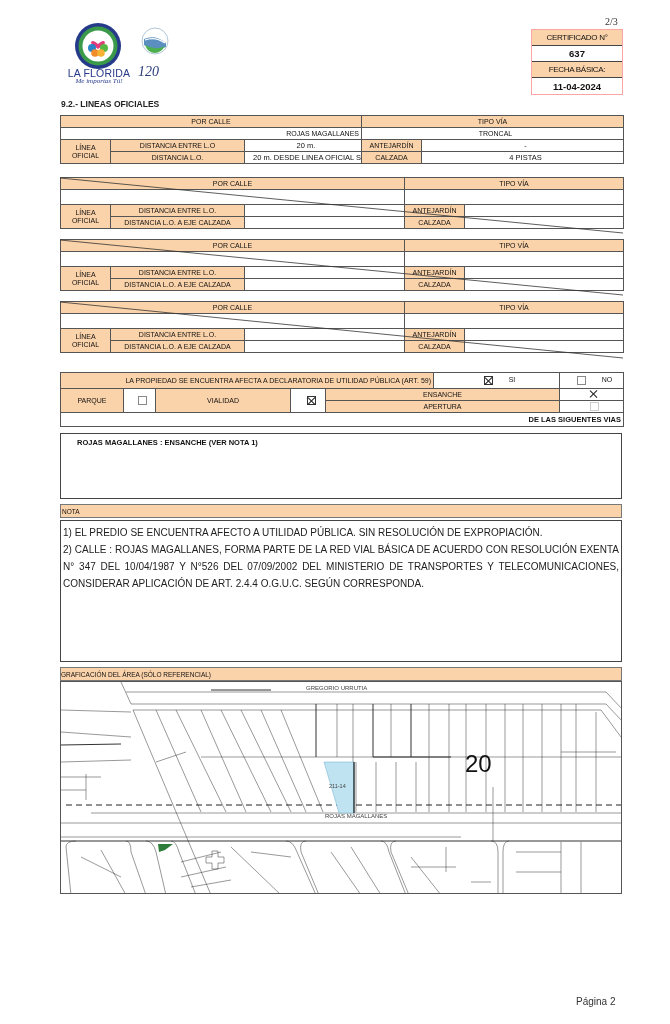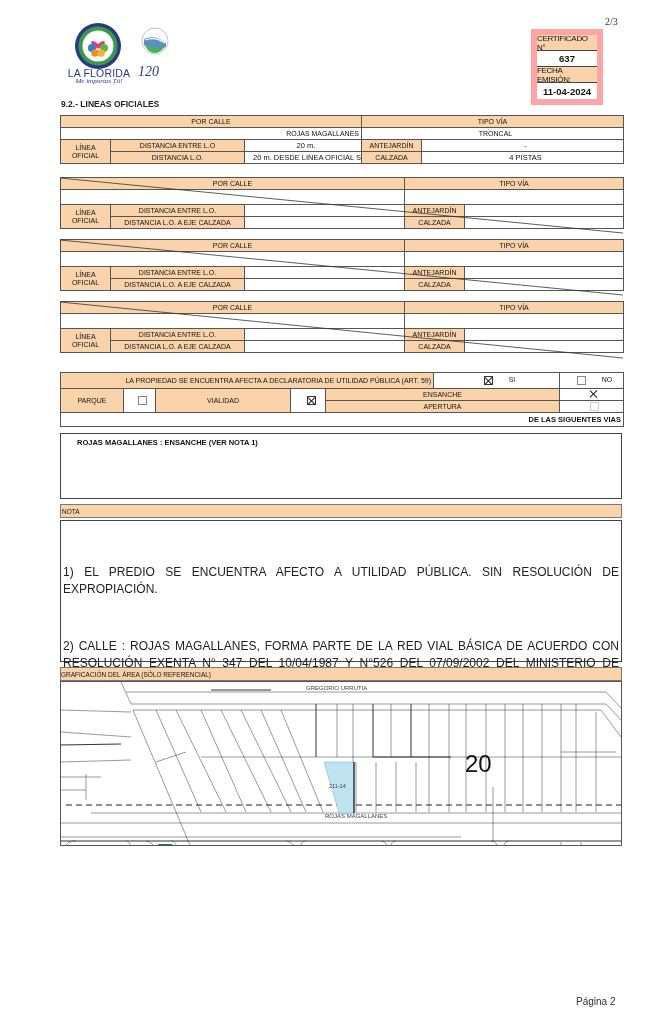--- a/index.html
+++ b/index.html
@@ -4,21 +4,21 @@
 <style>
   * { box-sizing: border-box; margin: 0; padding: 0; }
   html, body { width: 670px; height: 1024px; background: #ffffff; overflow: hidden; }
   body { position: relative; font-family: "Liberation Sans", sans-serif; color: #111; }
 
   .abs { position: absolute; }
   .orange { background: #fbd3aa; }
 
   
   #page-num { left: 605px; top: 16px; font-size: 10px; color: #333; font-family: "Liberation Serif", serif; }
-  #cert-box { left: 531px; top: 29px; width: 72px; border: 6px solid #fca5a5; }
+  #cert-box { left: 531px; top: 29px; width: 92px; border: 1px solid #fca5a5; }
   #cert-box .row { height: 16px; display: flex; align-items: center; justify-content: center; border-bottom: 1px solid #444; }
   #cert-box .row:last-child { border-bottom: none; text-align: right; }
   #cert-box .lbl { font-size: 8px; letter-spacing: -0.3px; }
   #cert-box .val { font-size: 9.5px; font-weight: bold; background: #fff; }
 
   
   #logo-main { left: 74px; top: 22px; width: 48px; height: 48px; }
   #logo-text { left: 64px; top: 67px; width: 70px; text-align: center; }
   #logo-text .t1 { font-size: 10.5px; font-weight: normal; color: #263a8a; letter-spacing: 0.2px; }
   #logo-text .t2 { font-size: 7px; font-style: italic; color: #263a8a; font-family: "Liberation Serif", serif; margin-top: -2px; }
@@ -42,36 +42,36 @@
   .chk.x::before, .chk.x::after { content: ""; position: absolute; left: 3px; top: -1px; width: 1.3px; height: 10px; background: #222; }
   .chk.x::before { transform: rotate(45deg); }
   .chk.x::after { transform: rotate(-45deg); }
 
   
   #vias-box { left: 60px; top: 433px; width: 562px; height: 66px; border: 1px solid #444; }
   #vias-box .txt { font-size: 7.5px; font-weight: bold; margin: 4px 0 0 16px; }
 
   #nota-header { left: 60px; top: 504px; width: 562px; height: 14px; border: 1px solid #777; font-size: 6.5px; padding: 3px 0 0 1px; }
   #nota-box { left: 60px; top: 520px; width: 562px; height: 142px; border: 1px solid #444; padding: 3px 2px; }
-  #nota-box p { font-family: "Liberation Sans", sans-serif; font-size: 12px; line-height: 17px; text-align: justify; color: #222; margin-top: 40px; }
+  #nota-box p { font-family: "Liberation Sans", sans-serif; font-size: 10px; line-height: 17px; text-align: justify; color: #222; }
 
   #map-header { left: 60px; top: 667px; width: 562px; height: 14px; border: 1px solid #777; font-size: 6.5px; padding: 3px 0 0 0; }
-  #map-box { left: 60px; top: 681px; width: 562px; height: 165px; border: 1px solid #555; overflow: hidden; background: #fff; }
+  #map-box { left: 60px; top: 681px; width: 562px; height: 213px; border: 1px solid #555; overflow: hidden; background: #fff; }
 
   #footer-page { left: 576px; top: 996px; font-size: 10px; color: #333; }
 </style>
 </head>
 <body>
 
 <div id="page-num" class="abs">2/3</div>
 
 <div id="cert-box" class="abs">
   <div class="row orange lbl">CERTIFICADO N°</div>
   <div class="row val">637</div>
-  <div class="row orange lbl">FECHA EMISIÓN:</div>
+  <div class="row orange lbl">FECHA BÁSICA:</div>
   <div class="row val">11-04-2024</div>
 </div>
 
 <svg id="logo-main" class="abs" viewBox="0 0 48 48">
   <circle cx="24" cy="24" r="23" fill="#263a8a"></circle>
   <circle cx="24" cy="24" r="19.5" fill="#3a9a4a"></circle>
   <circle cx="24" cy="24" r="15.5" fill="#ffffff"></circle>
   <path d="M24 22 C19 17,16 19,17.5 22 L24 27 Z" fill="#e23c7a"></path>
   <path d="M24 22 C29 17,32 19,30.5 22 L24 27 Z" fill="#e23c7a"></path>
   <circle cx="18" cy="26" r="4" fill="#2b84c8"></circle>

